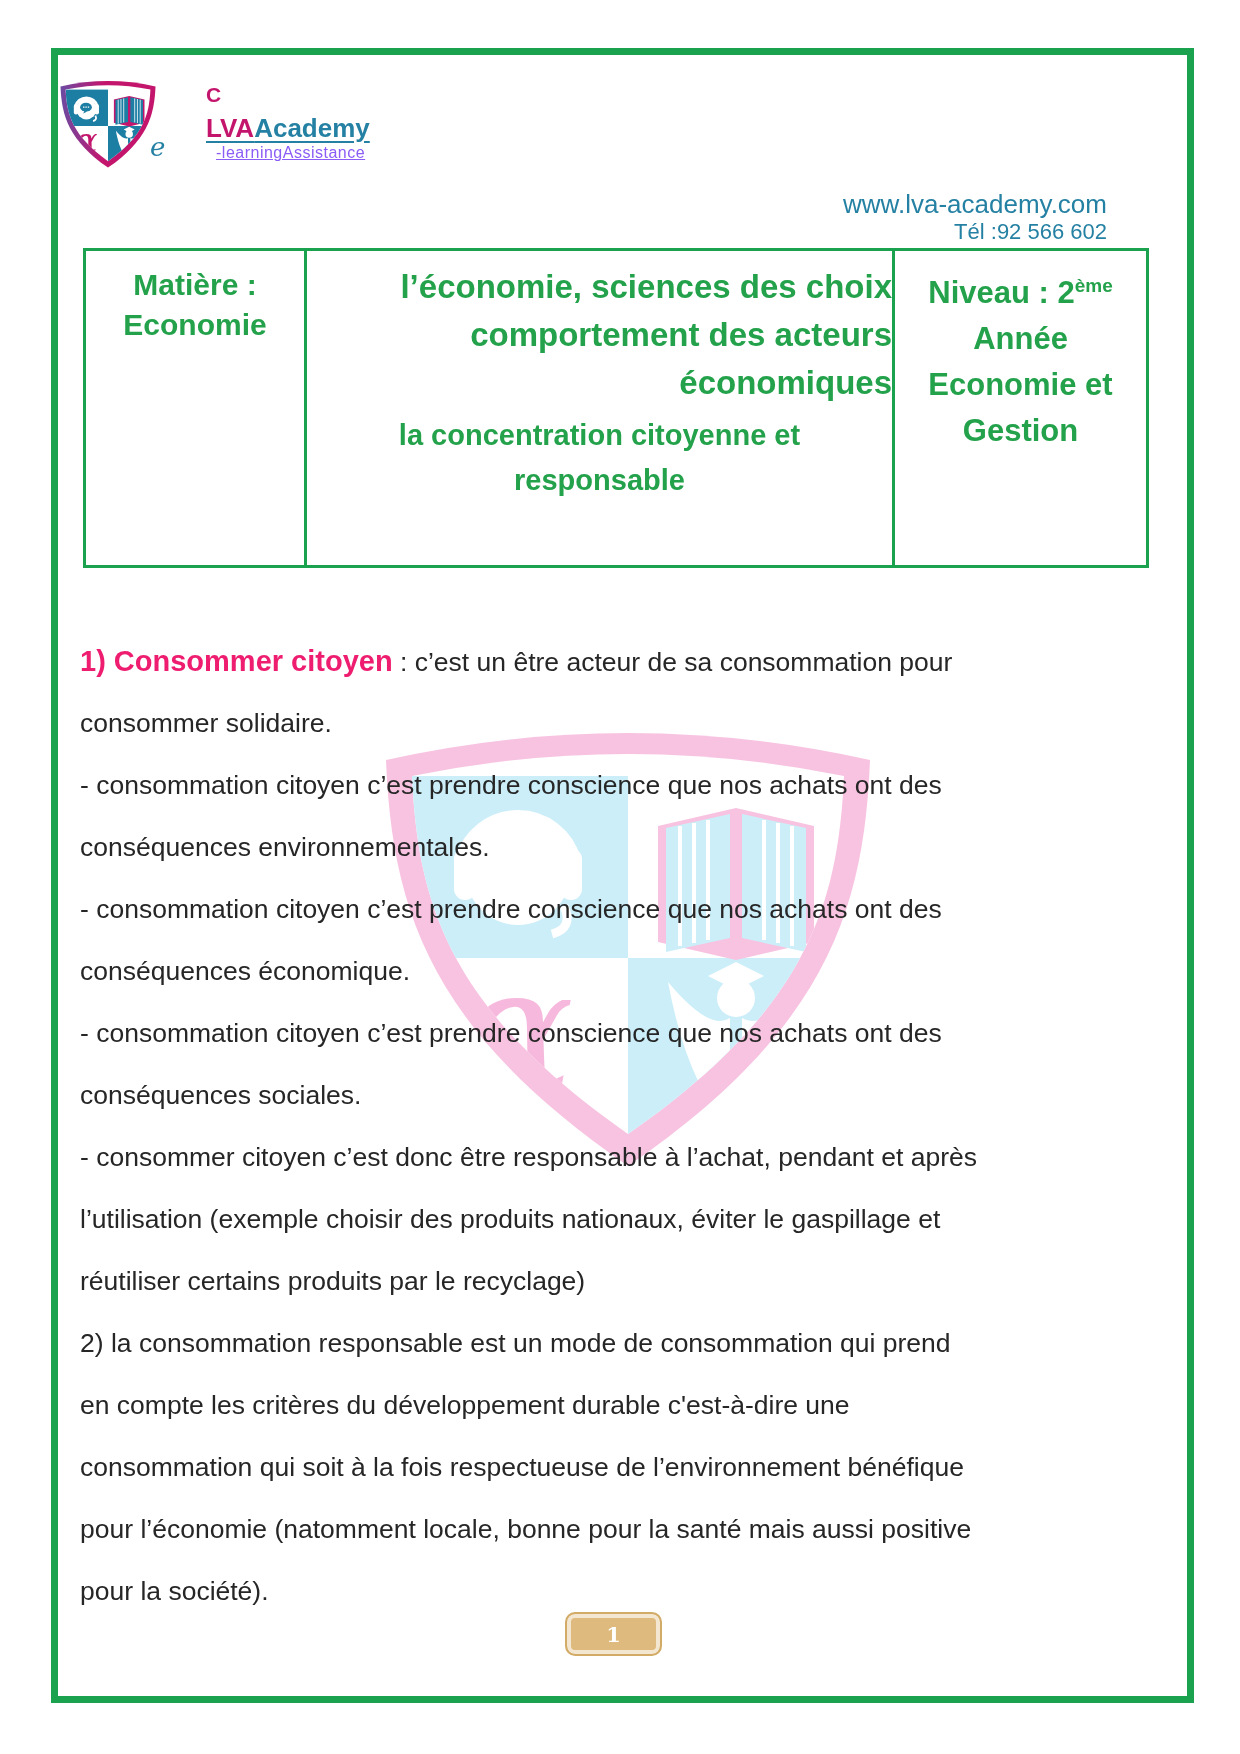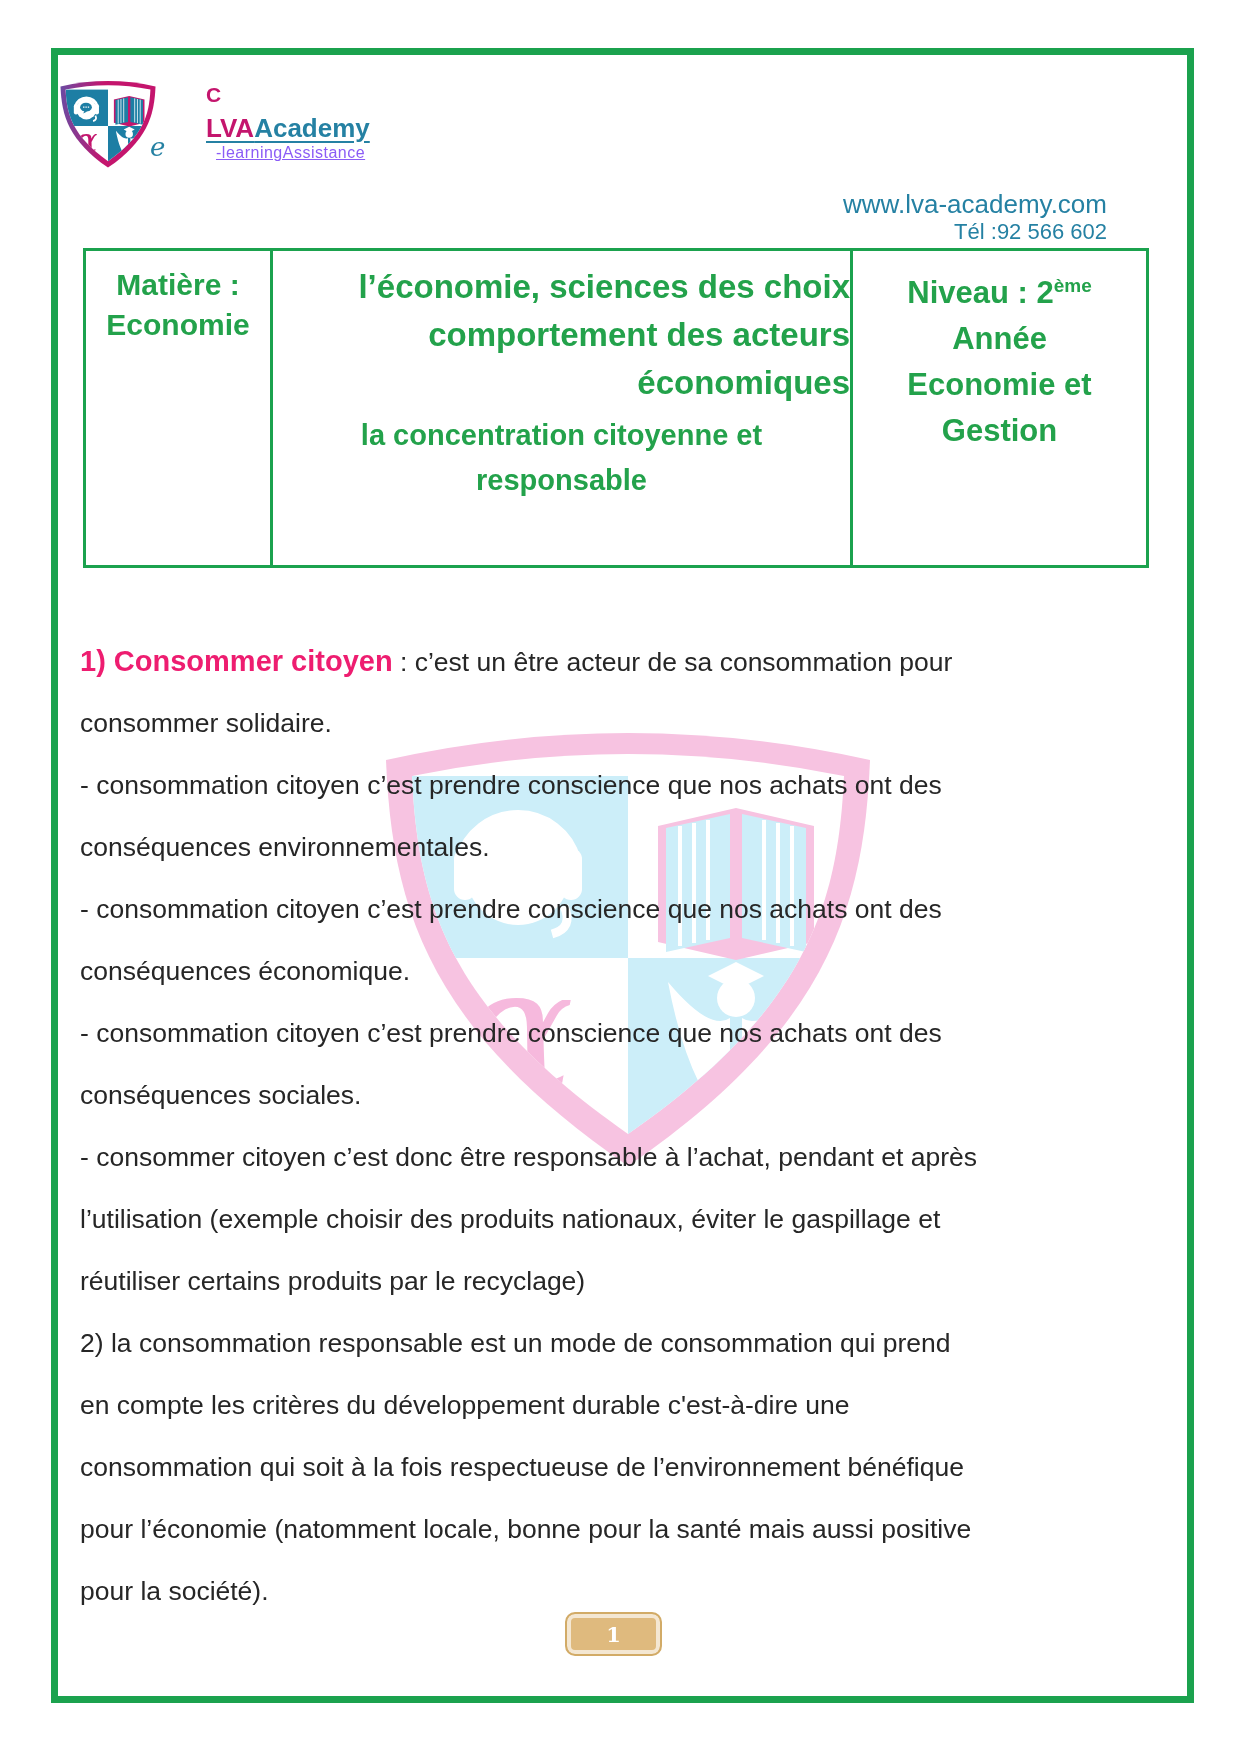--- a/index.html
+++ b/index.html
@@ -25,26 +25,26 @@
   .contact{position:absolute;right:133px;top:150px;text-align:right;color:#2581a3;margin-top:39px;}
   .website{font-size:26px;line-height:30px;}
   .phone{font-size:22px;line-height:26px;}
   
   .info-table{
     position:absolute;left:83px;top:248px;width:1066px;height:320px;
     display:flex;border:3px solid #1ba24e;box-sizing:border-box;z-index:2;background:transparent;
   }
   .cell{box-sizing:border-box;text-align:center;color:#23a24b;font-weight:bold;}
   .cell + .cell{border-left:3px solid #1ba24e;}
-  .cell-subject{width:184px;padding-top:14px;font-size:30px;line-height:40px;}
+  .cell-subject{width:218px;padding-top:14px;font-size:30px;line-height:40px;}
   .cell-title{flex:1;padding-top:12px;}
   .title-line{font-size:33px;line-height:48px;text-align:right;}
   .subtitle-line{font-size:29px;line-height:45px;}
   .subtitle-block{margin-top:6px;}
-  .cell-level{width:296px;padding-top:12px;font-size:31px;line-height:46px;}
+  .cell-level{width:254px;padding-top:12px;font-size:31px;line-height:46px;}
   .cell-level sup{font-size:19px;}
   
   .wm-svg{position:absolute;left:358px;top:698px;width:540px;height:480px;z-index:0;}
   
   .content{position:absolute;left:80px;top:630px;width:1090px;z-index:1;}
   .bline{height:62px;line-height:62px;font-size:26.5px;white-space:nowrap;color:#262626;}
   .lead{color:#ee1d70;font-weight:bold;font-size:29px;margin-top:28px;}
   
   .badge{
     position:absolute;left:565px;top:1612px;width:97px;height:44px;z-index:2;

